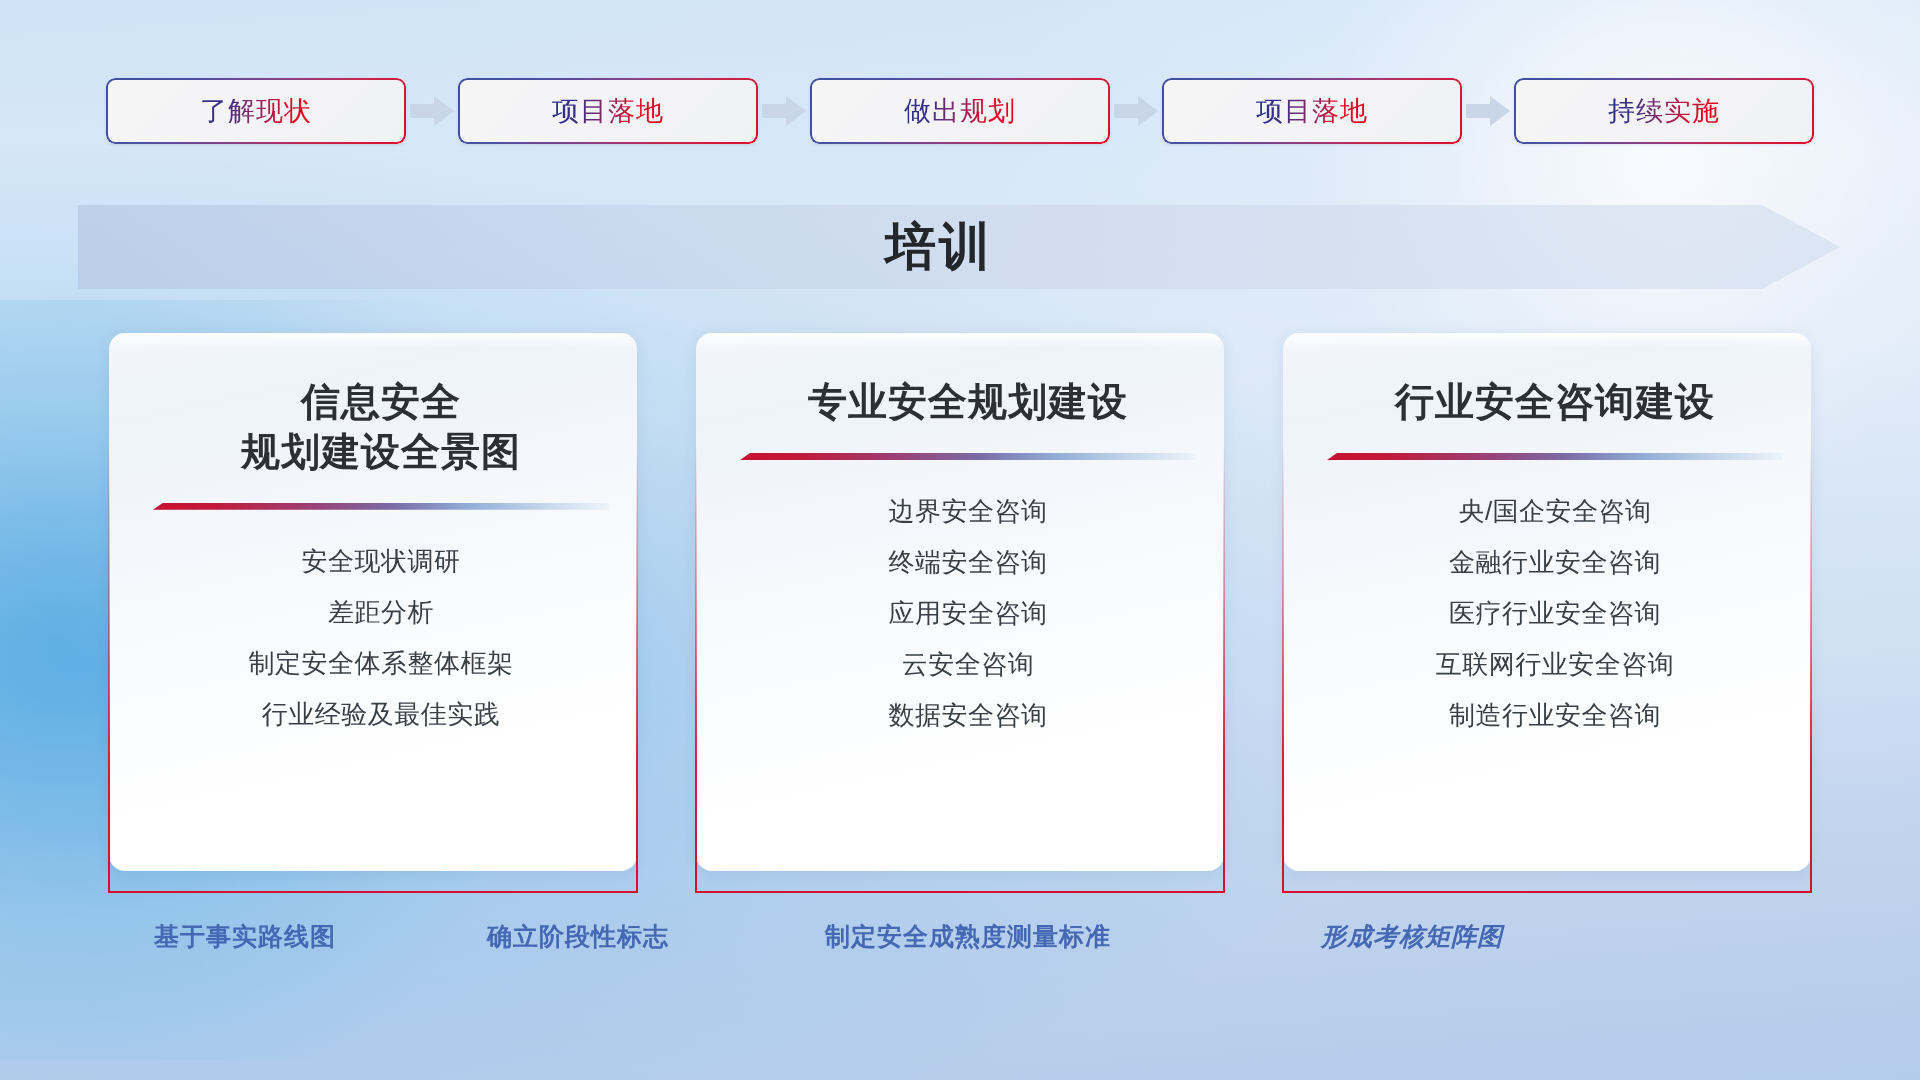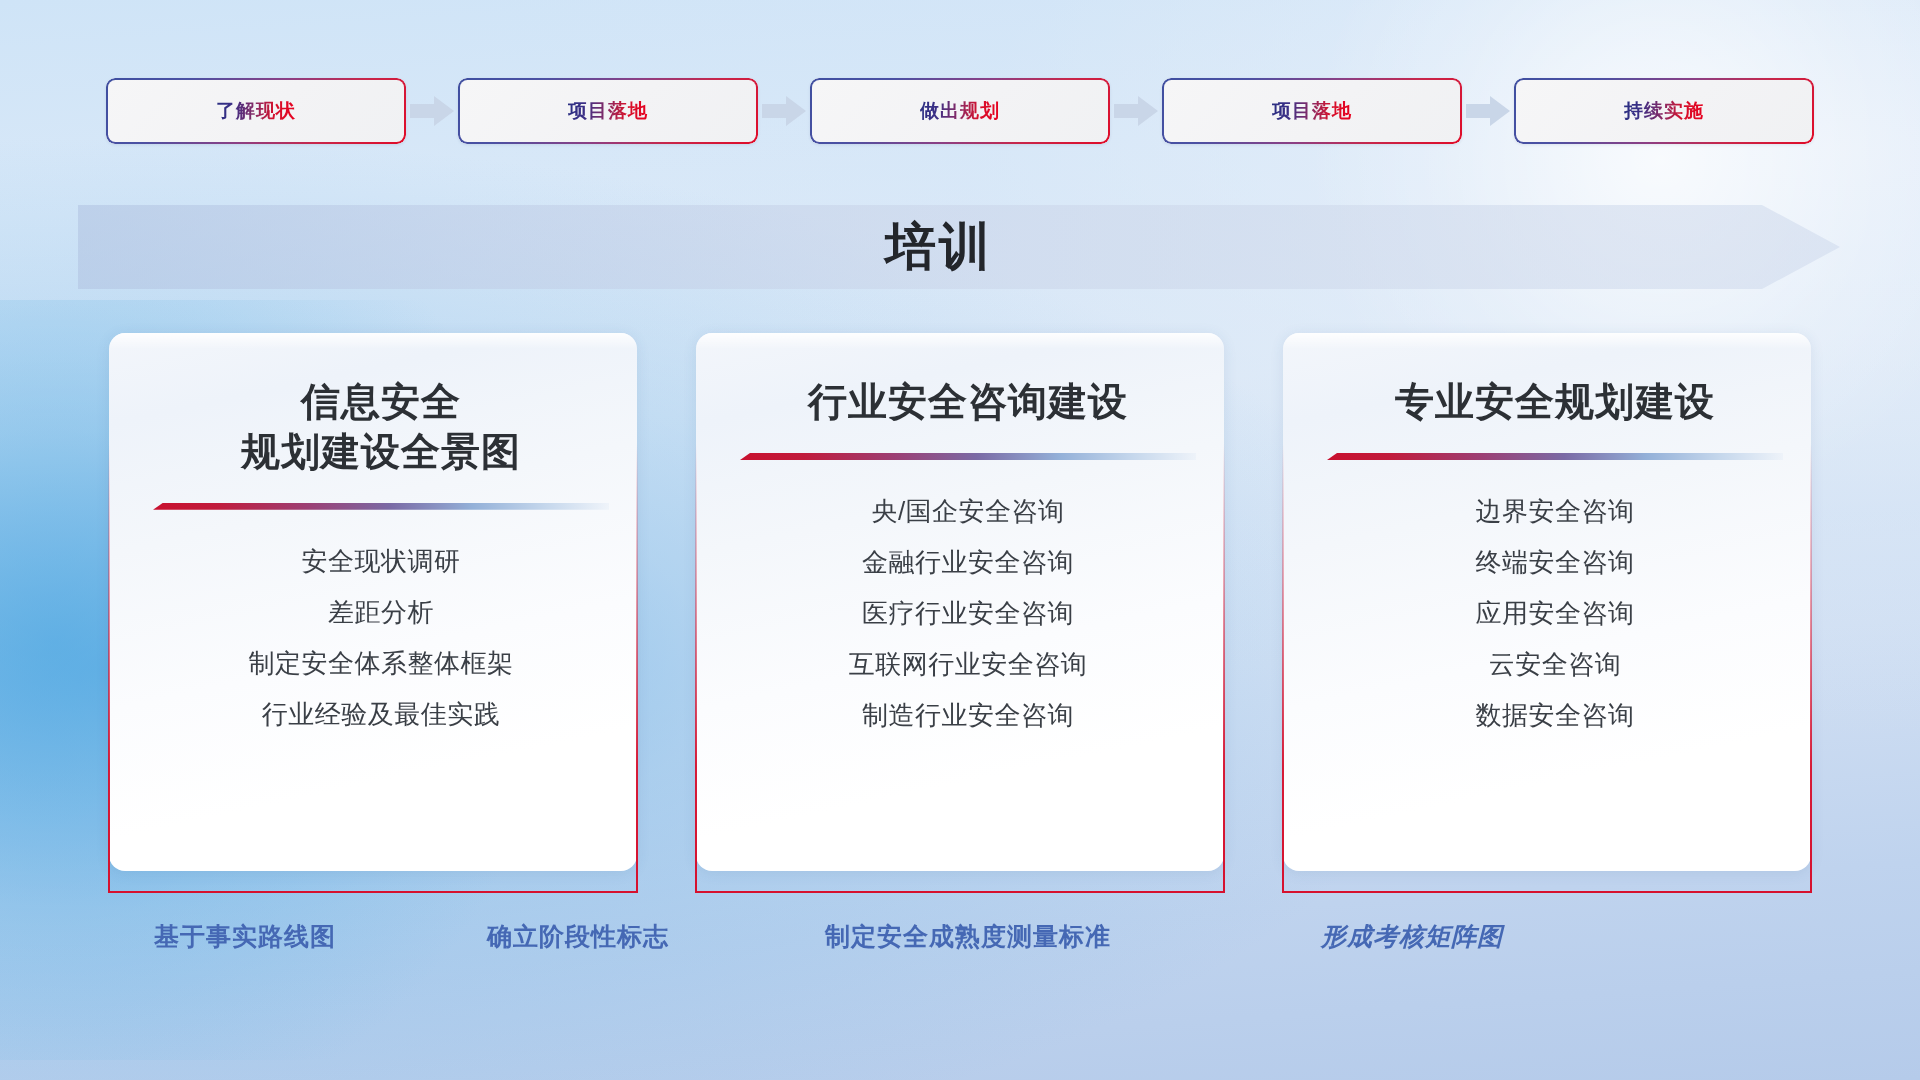--- a/index.html
+++ b/index.html
@@ -72,22 +72,22 @@
     padding: 1.6px;
     background: linear-gradient(128deg, #3f4fa0 0%, #4b51a3 24%, #8c3f84 52%, #c8264a 74%, #e00b28 100%);
     -webkit-mask: linear-gradient(#000 0 0) content-box, linear-gradient(#000 0 0);
     -webkit-mask-composite: xor;
             mask: linear-gradient(#000 0 0) content-box, linear-gradient(#000 0 0);
     mask-composite: exclude;
     pointer-events: none;
   }
   .step-label {
     position: relative;
-    font-size: 19px;
-    font-weight: 700;
+    font-size: 27px;
+    font-weight: 400;
     letter-spacing: 1px;
     background: linear-gradient(95deg, #2a2f82 0%, #3c2f86 22%, #8d2a63 50%, #d5112c 72%, #e8001f 100%);
     -webkit-background-clip: text;
             background-clip: text;
     color: transparent;
     -webkit-text-fill-color: transparent;
     white-space: nowrap;
   }
   .step-arrow {
     width: 52px;
@@ -329,47 +329,47 @@
         <div class="card-list-item">制定安全体系整体框架</div>
         <div class="card-list-item">行业经验及最佳实践</div>
       </div>
     </div>
 
     <div class="card">
       <div class="rail left"></div>
       <div class="rail right"></div>
       <div class="rail-bottom"></div>
 
+      <div class="card-title">专业安全规划建设</div>
+      <div class="card-divider"></div>
+      <div class="card-list">
+        <div class="card-list-item">边界安全咨询</div>
+        <div class="card-list-item">终端安全咨询</div>
+        <div class="card-list-item">应用安全咨询</div>
+        <div class="card-list-item">云安全咨询</div>
+        <div class="card-list-item">数据安全咨询</div>
+      </div>
+    </div>
+
+    <div class="card">
+      <div class="rail left"></div>
+      <div class="rail right"></div>
+      <div class="rail-bottom"></div>
+
       <div class="card-title">行业安全咨询建设</div>
       <div class="card-divider"></div>
       <div class="card-list">
         <div class="card-list-item">央/国企安全咨询</div>
         <div class="card-list-item">金融行业安全咨询</div>
         <div class="card-list-item">医疗行业安全咨询</div>
         <div class="card-list-item">互联网行业安全咨询</div>
         <div class="card-list-item">制造行业安全咨询</div>
       </div>
     </div>
 
-    <div class="card">
-      <div class="rail left"></div>
-      <div class="rail right"></div>
-      <div class="rail-bottom"></div>
-
-      <div class="card-title">专业安全规划建设</div>
-      <div class="card-divider"></div>
-      <div class="card-list">
-        <div class="card-list-item">边界安全咨询</div>
-        <div class="card-list-item">终端安全咨询</div>
-        <div class="card-list-item">应用安全咨询</div>
-        <div class="card-list-item">云安全咨询</div>
-        <div class="card-list-item">数据安全咨询</div>
-      </div>
-    </div>
-
   </div>
 
   <div class="captions">
     <div class="caption" style="left:245px;">基于事实路线图</div>
     <div class="caption" style="left:578px;">确立阶段性标志</div>
     <div class="caption" style="left:968px;">制定安全成熟度测量标准</div>
     <div class="caption" style="left:1412px;font-style:italic;">形成考核矩阵图</div>
   </div>
 
 </div>

